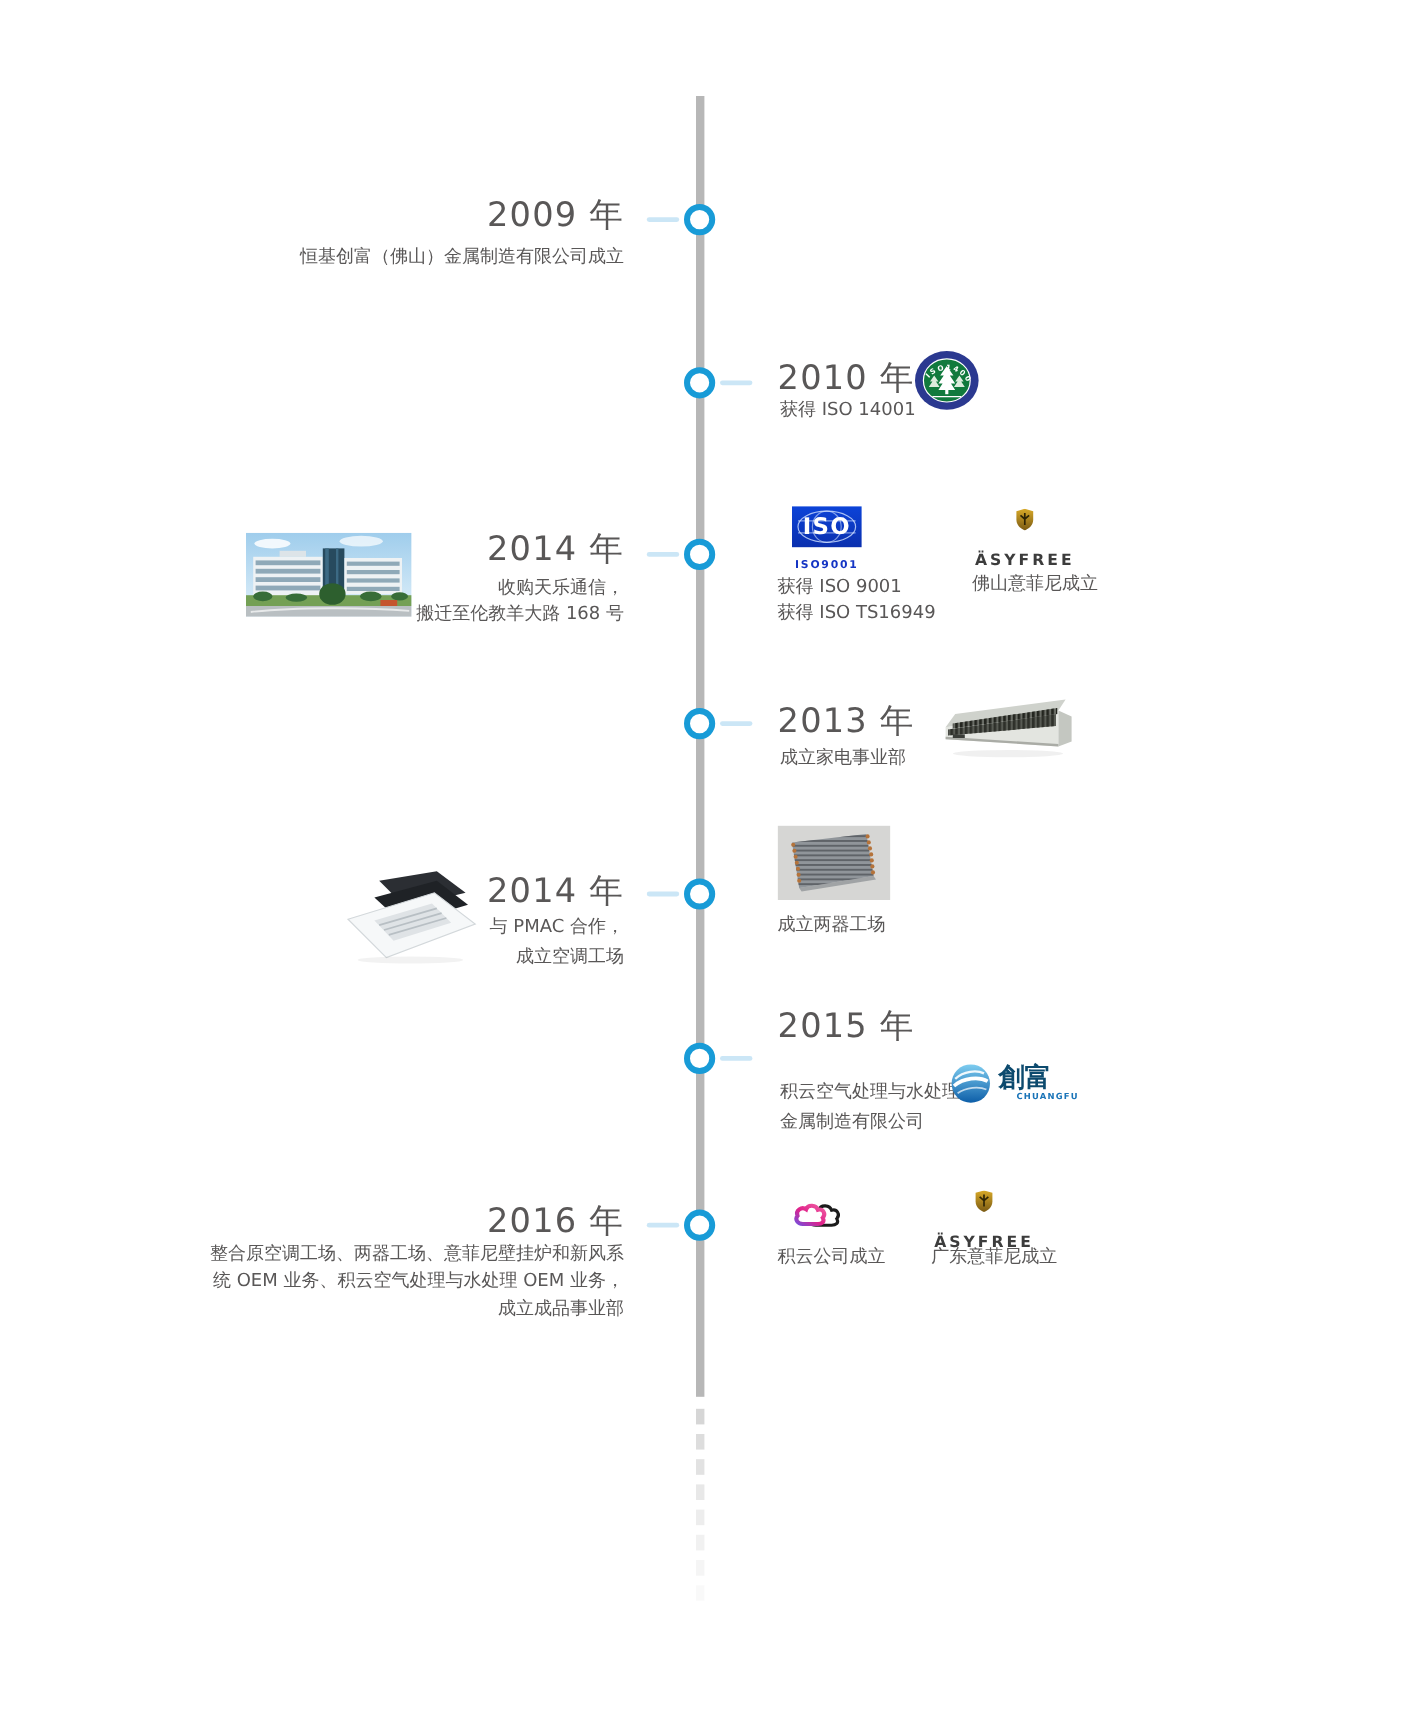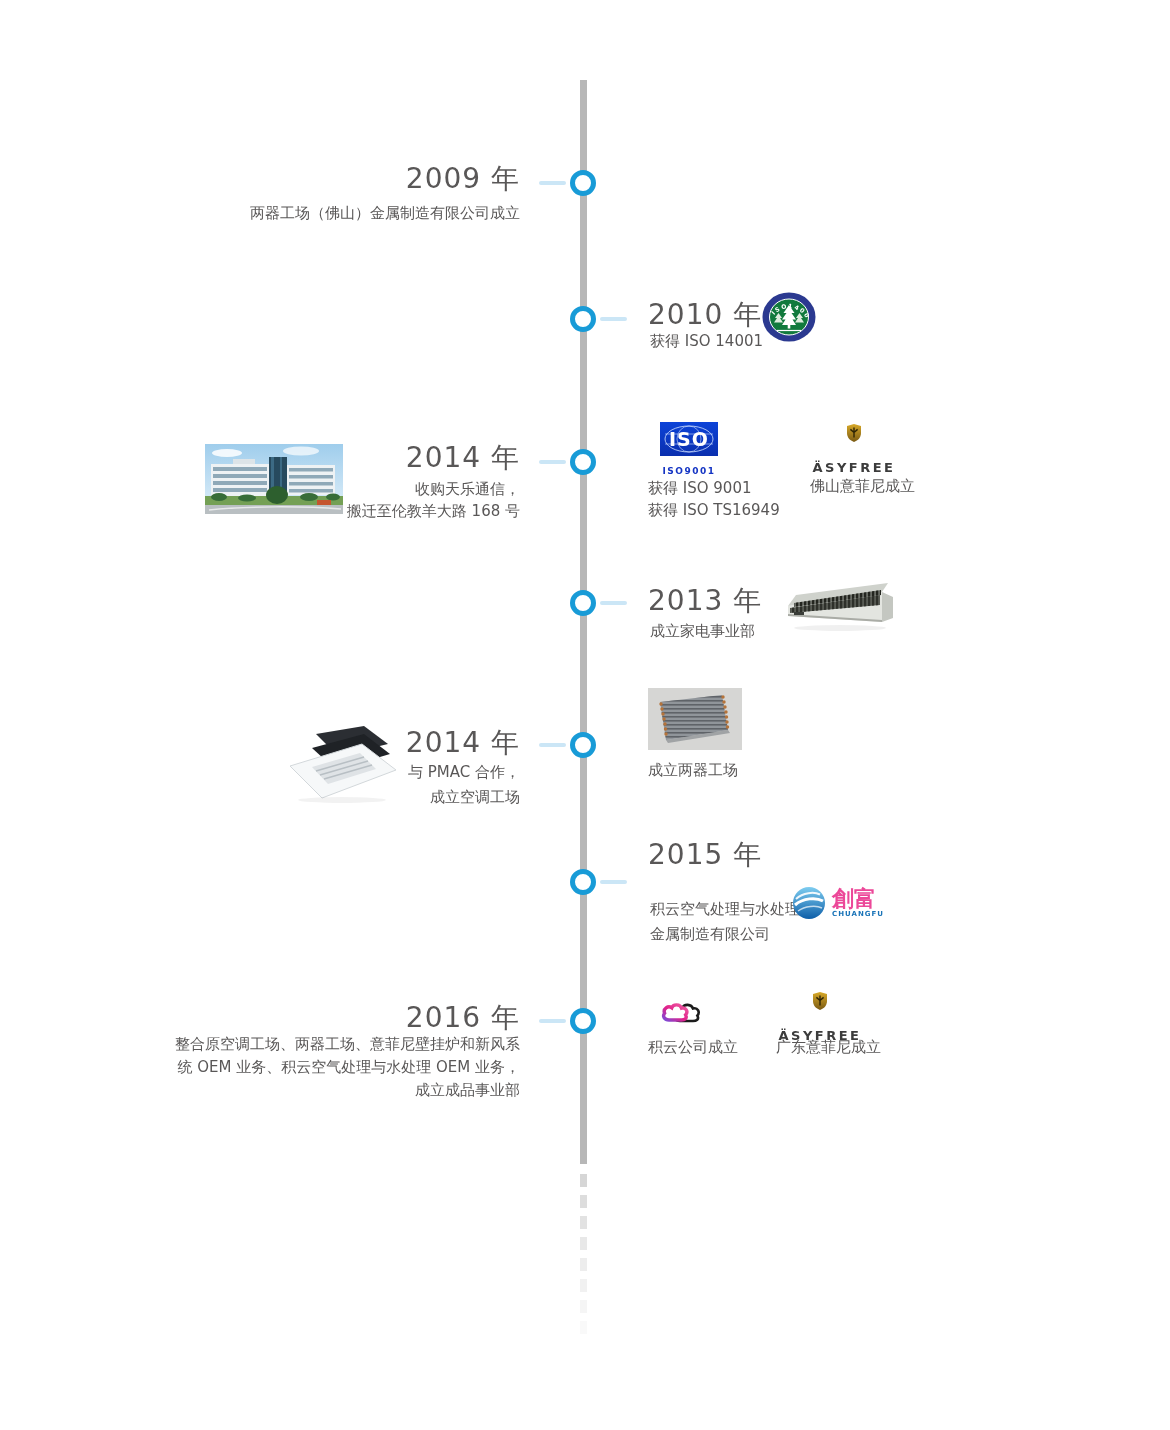--- a/index.html
+++ b/index.html
@@ -28,22 +28,22 @@
   .iso9001-top{position:relative;width:58px;height:34px;background:linear-gradient(#0c43d8,#0a2fae);display:flex;align-items:center;justify-content:center;overflow:hidden;}
   .iso9001-top svg{position:absolute;left:0;top:0;}
   .iso-word{position:relative;color:#fff;font-weight:bold;font-size:19px;letter-spacing:1px;}
   .iso9001-sub{width:58px;background:#fff;color:#1535c4;font-size:9px;font-weight:bold;text-align:center;letter-spacing:1.5px;padding:10px 0 1px;}
   
   .asyfree{width:96px;display:flex;flex-direction:column;align-items:center;}
   .asy-word{font-size:13px;font-weight:bold;color:#3c3c3c;letter-spacing:2.5px;margin-top:18px;white-space:nowrap;}
   
   .chuangfu{display:flex;align-items:center;gap:6px;}
   .cf-text{display:flex;flex-direction:column;line-height:1;}
-  .cf-hanzi{font-size:22px;font-weight:bold;color:#ec4899;}
-  .cf-latin{font-size:7px;font-weight:bold;color:#1a74b8;letter-spacing:1px;margin-top:1px;}
+  .cf-hanzi{font-size:22px;font-weight:bold;color:#0c4a6e;}
+  .cf-latin{font-size:7px;font-weight:bold;color:#1a74b8;letter-spacing:1px;margin-top:1px;margin-left:15px;}
 </style>
 </head>
 <body>
 
 <div id="stage">
 
   <div class="vline"></div>
   <div class="tail">
     <div class="dash"></div>
       <div class="dash"></div>
@@ -65,21 +65,21 @@
 
   <div class="conn" style="left:539px;top:181px"></div>
   <div class="conn" style="left:600px;top:317px"></div>
   <div class="conn" style="left:539px;top:460px"></div>
   <div class="conn" style="left:600px;top:601px"></div>
   <div class="conn" style="left:539px;top:743px"></div>
   <div class="conn" style="left:600px;top:880px"></div>
   <div class="conn" style="left:539px;top:1019px"></div>
 
   <div class="abs year t-right" style="right:650px;top:160px">2009 年</div>
-  <div class="abs desc t-right" style="right:650px;top:202px">两器工场（佛山）金属制造有限公司成立</div>
+  <div class="abs desc t-right" style="right:650px;top:202px">恒基创富（佛山）金属制造有限公司成立</div>
 
   <div class="abs year" style="left:648px;top:296px">2010 年</div>
   <div class="abs desc" style="left:650px;top:330px">获得 ISO 14001</div>
   <div class="abs" style="left:762px;top:292px">
     <svg width="54" height="50" viewBox="0 0 54 50">
       <ellipse cx="27" cy="25" rx="26.5" ry="24.5" fill="#2b3990"></ellipse>
       <ellipse cx="27" cy="25" rx="19.5" ry="18" fill="#117a3d" stroke="#ffffff" stroke-width="1"></ellipse>
       <path id="arc14k" d="M 10 27 A 18 16 0 0 1 44 27" fill="none"></path>
       <text font-size="6" fill="#ffffff" font-weight="bold" letter-spacing="1.5">
         <textPath href="#arc14k" startOffset="10%">ISO14000</textPath>

